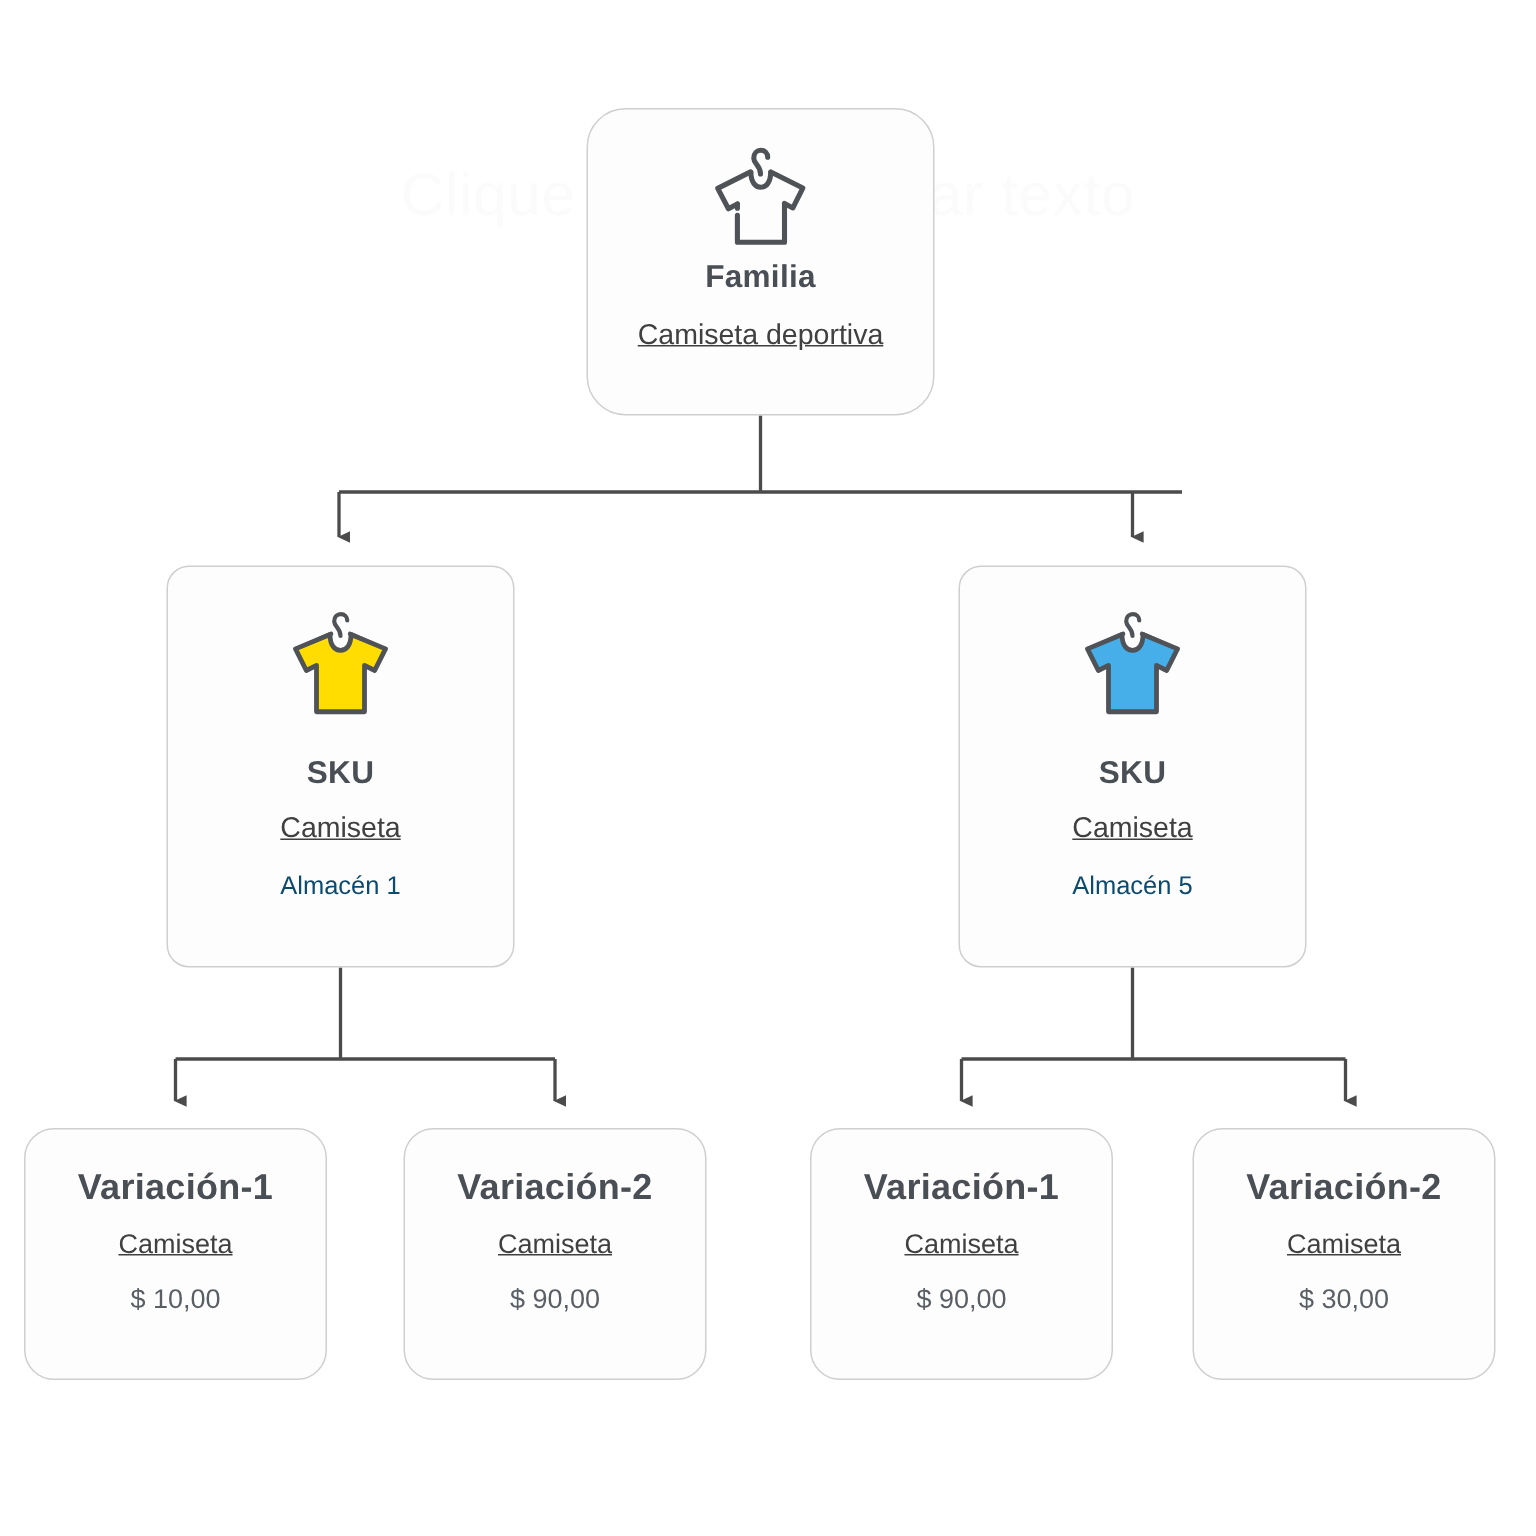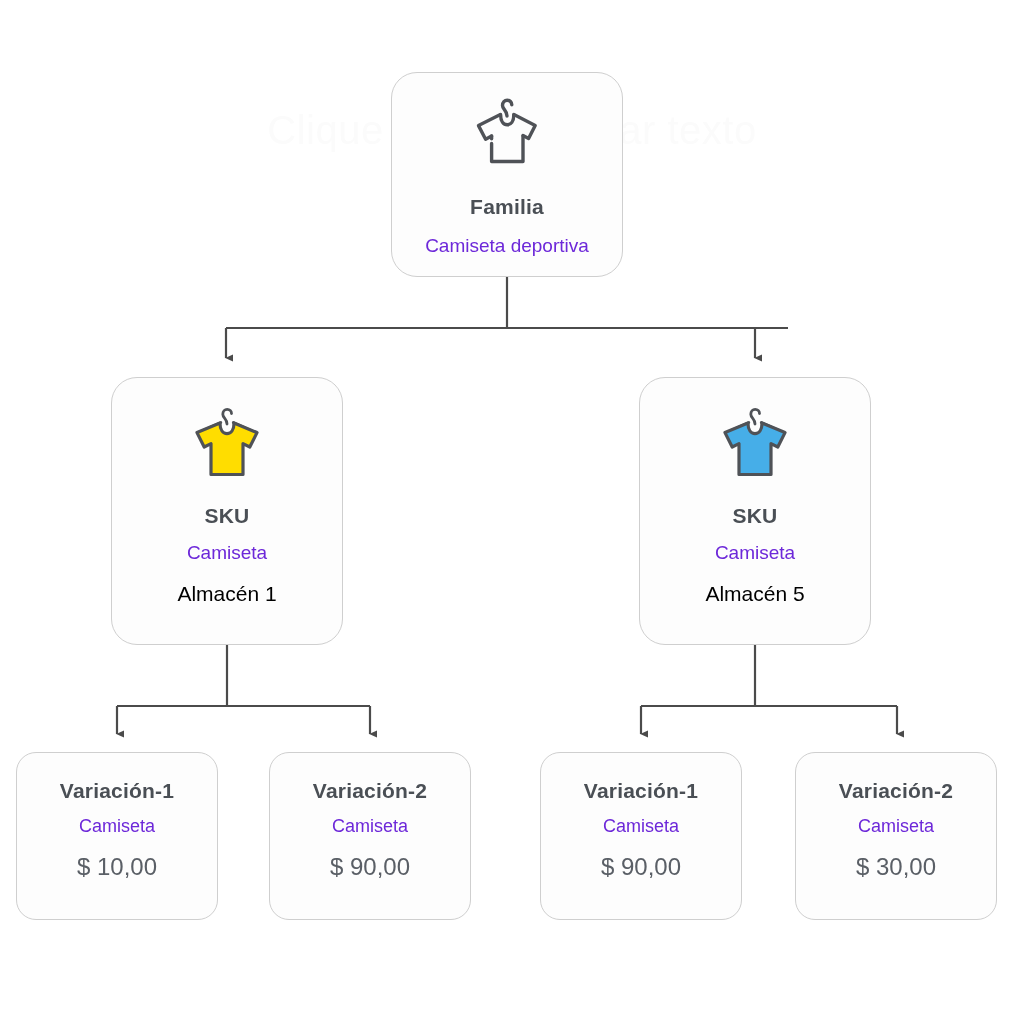--- a/index.html
+++ b/index.html
@@ -61,21 +61,21 @@
     left: 391px;
     top: 72px;
     width: 232px;
     height: 205px;
     border-radius: 26px;
     padding-top: 16px;
   }
   .node.sku {
     width: 232px;
     height: 268px;
-    border-radius: 26px;
+    border-radius: 15px;
     top: 377px;
     padding-top: 22px;
   }
   .node.sku.left  { left: 111px; }
   .node.sku.right { left: 639px; }
 
   .node.variation {
     width: 202px;
     height: 168px;
     border-radius: 20px;
@@ -102,40 +102,41 @@
   .title {
     font-size: 21px;
     font-weight: bold;
     color: #4a4f55;
     letter-spacing: 0.2px;
     line-height: 1.1;
   }
   .subtitle {
     font-size: 19px;
     font-weight: normal;
-    color: #6d28d9;
+    color: #404040;
     line-height: 1.1;
+    text-decoration: underline;
   }
   .extra {
-    font-size: 21px;
+    font-size: 17px;
     font-weight: normal;
-    color: #000000;
+    color: #0c4a6e;
     line-height: 1.1;
   }
 
-  .node.root .title    { margin-top: 22px; }
+  .node.root .title    { }
   .node.root .subtitle { margin-top: 18px; }
 
   .node.sku .title     { margin-top: 18px; }
   .node.sku .subtitle  { margin-top: 16px; }
   .node.sku .extra     { margin-top: 18px; }
 
-  .node.variation .title    { font-size: 21px; }
+  .node.variation .title    { font-size: 24px; }
   .node.variation .subtitle { font-size: 18px; margin-top: 15px; }
-  .node.variation .extra    { font-size: 24px; margin-top: 17px; color: #5a5f66; }
+  .node.variation .extra    { font-size: 18px; margin-top: 17px; color: #5a5f66; }
 </style>
 </head>
 <body>
 
 <div id="canvas">
 
   <div class="watermark">Clique para adicionar texto</div>
 
   <svg class="edges" viewBox="0 0 1024 1024" width="1024" height="1024">
     <defs>

